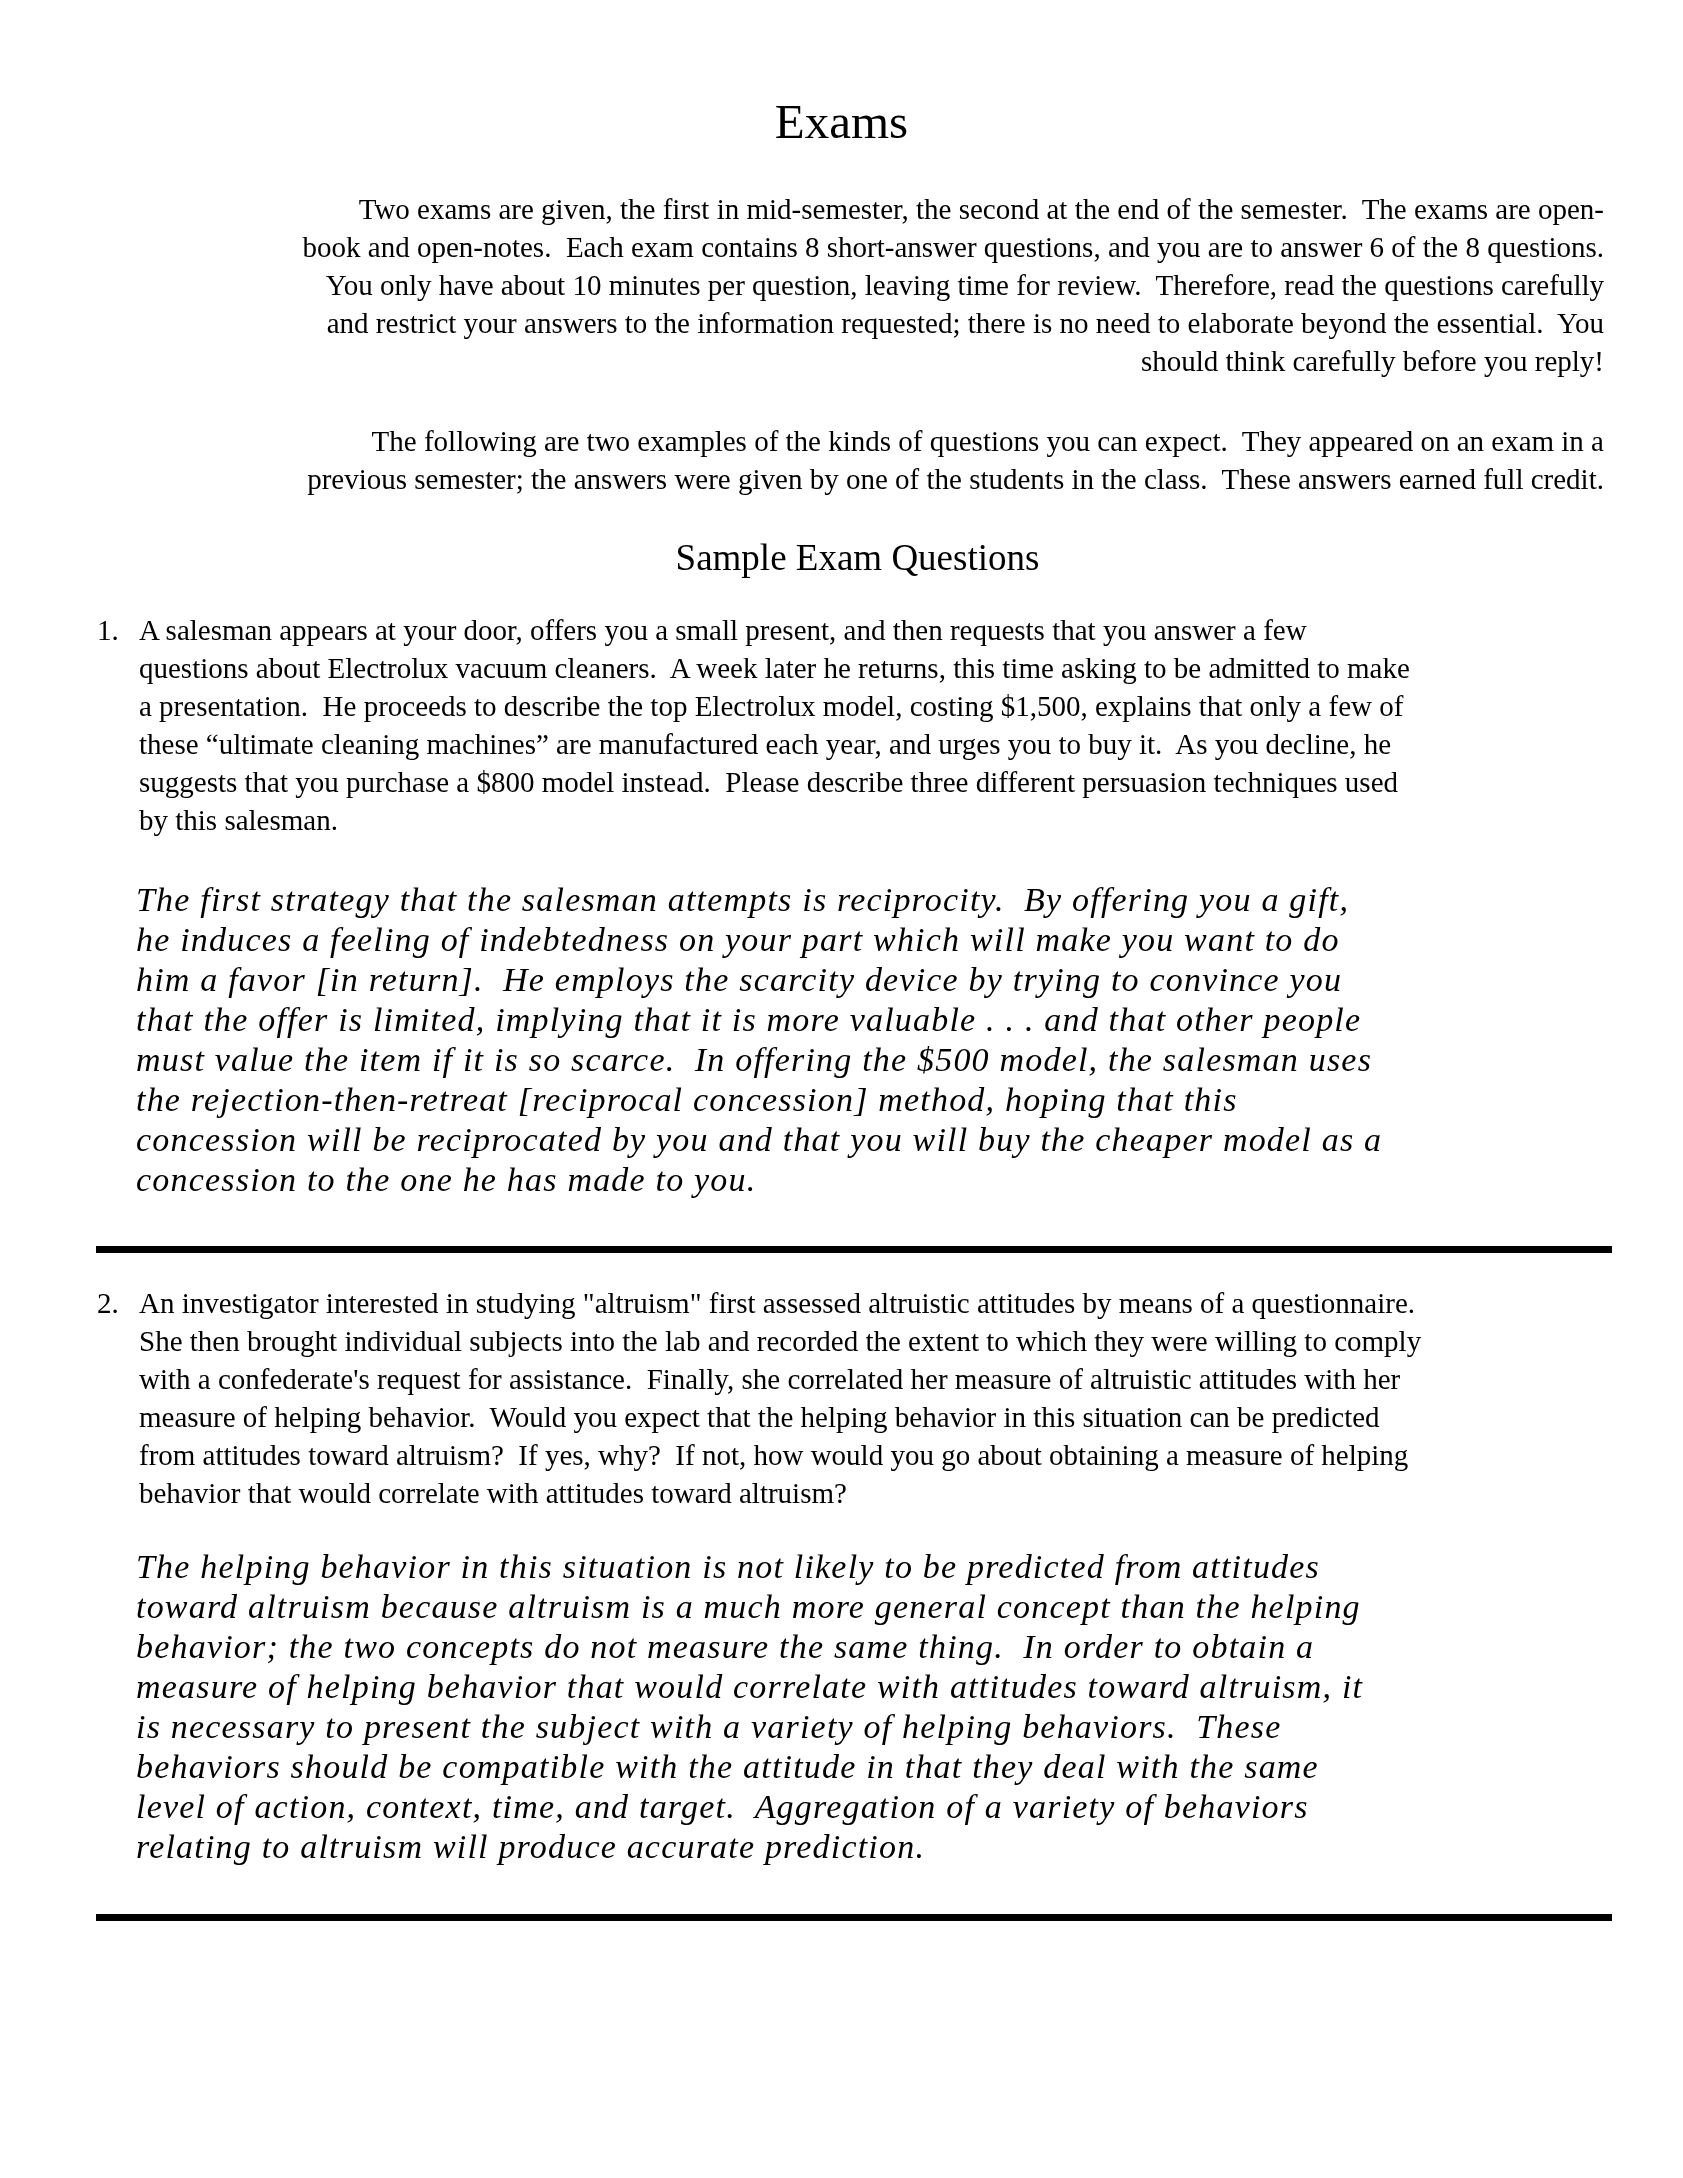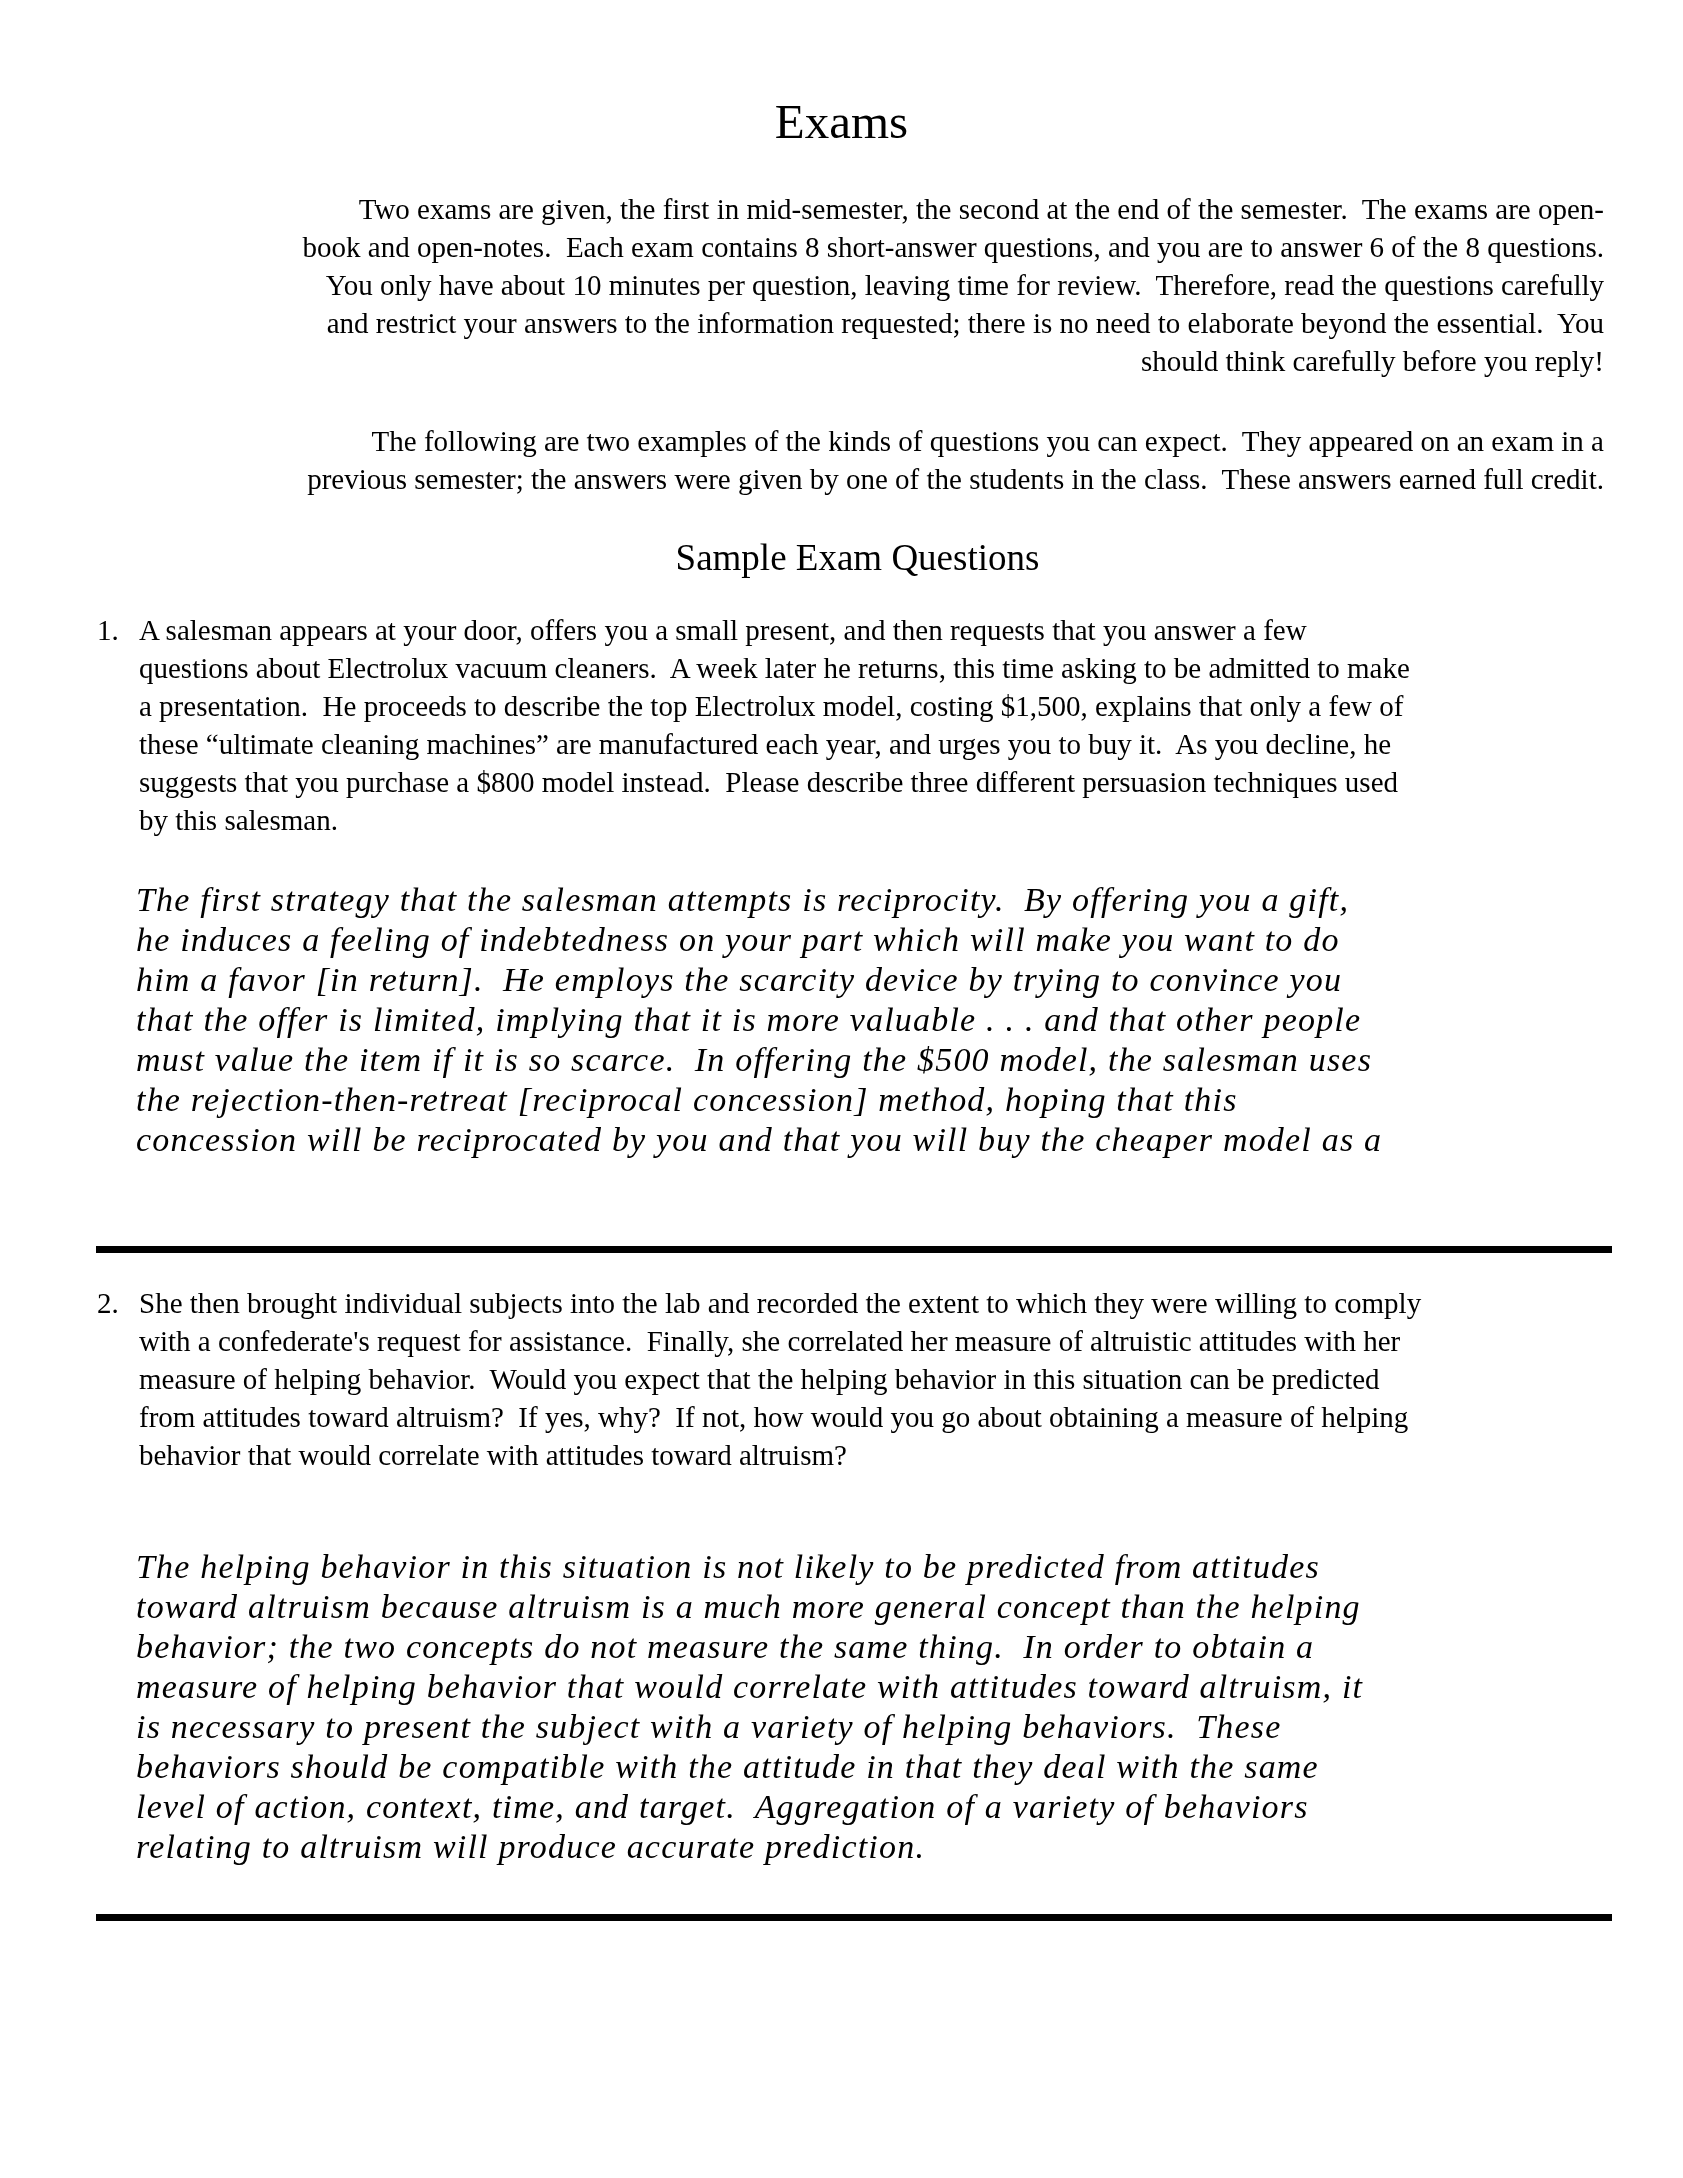--- a/index.html
+++ b/index.html
@@ -115,27 +115,29 @@
   </div>
 
   <div class="answer" style="top:880px">
       <div class="tline"><span>The first strategy that the salesman attempts is </span><span class="b">reciprocity</span><span>.  By offering you a gift,</span></div>
       <div class="tline"><span>he induces a feeling of indebtedness on your part which will make you want to do</span></div>
       <div class="tline"><span>him a favor [in return].  He employs the </span><span class="b">scarcit</span><span>y device by trying to convince you</span></div>
       <div class="tline"><span>that the offer is limited, implying that it is more valuable . . . and that other people</span></div>
       <div class="tline"><span>must value the item if it is so scarce.  In offering the $500 model, the salesman uses</span></div>
       <div class="tline"><span>the </span><span class="b">rejection-then-retreat</span><span> [reciprocal concession] method, hoping that this</span></div>
       <div class="tline"><span>concession will be reciprocated by you and that you will buy the cheaper model as a</span></div>
+      <div class="tline"><span>concession to the one he has made to you.</span></div>
     </div>
 
   <div class="divider" style="top:1246px"></div>
 
   <div class="qitem" style="top:1284px">
     <span class="qnum">2.</span>
     <div class="qtext">
+        <div class="tline"><span>An investigator interested in studying "altruism" first assessed altruistic attitudes by means of a questionnaire.</span></div>
         <div class="tline"><span>She then brought individual subjects into the lab and recorded the extent to which they were willing to comply</span></div>
         <div class="tline"><span>with a confederate's request for assistance.  Finally, she correlated her measure of altruistic attitudes with her</span></div>
         <div class="tline"><span>measure of helping behavior.  Would you expect that the helping behavior in this situation can be predicted</span></div>
         <div class="tline"><span>from attitudes toward altruism?  If yes, why?  If not, how would you go about obtaining a measure of helping</span></div>
         <div class="tline"><span>behavior that would correlate with attitudes toward altruism?</span></div>
       </div>
   </div>
 
   <div class="answer" style="top:1547px">
       <div class="tline"><span>The helping behavior in this situation is not likely to be predicted from attitudes</span></div>

